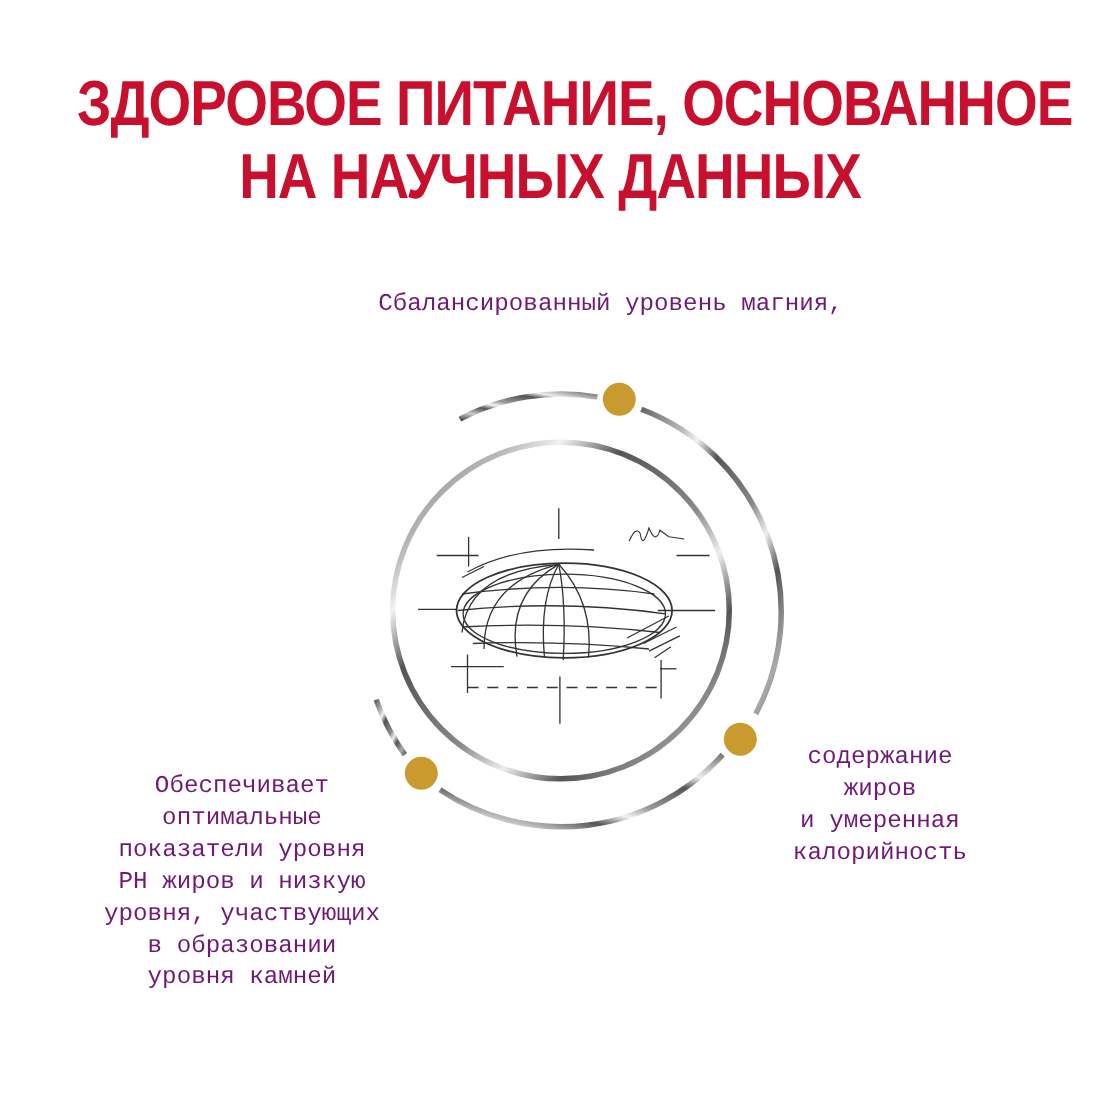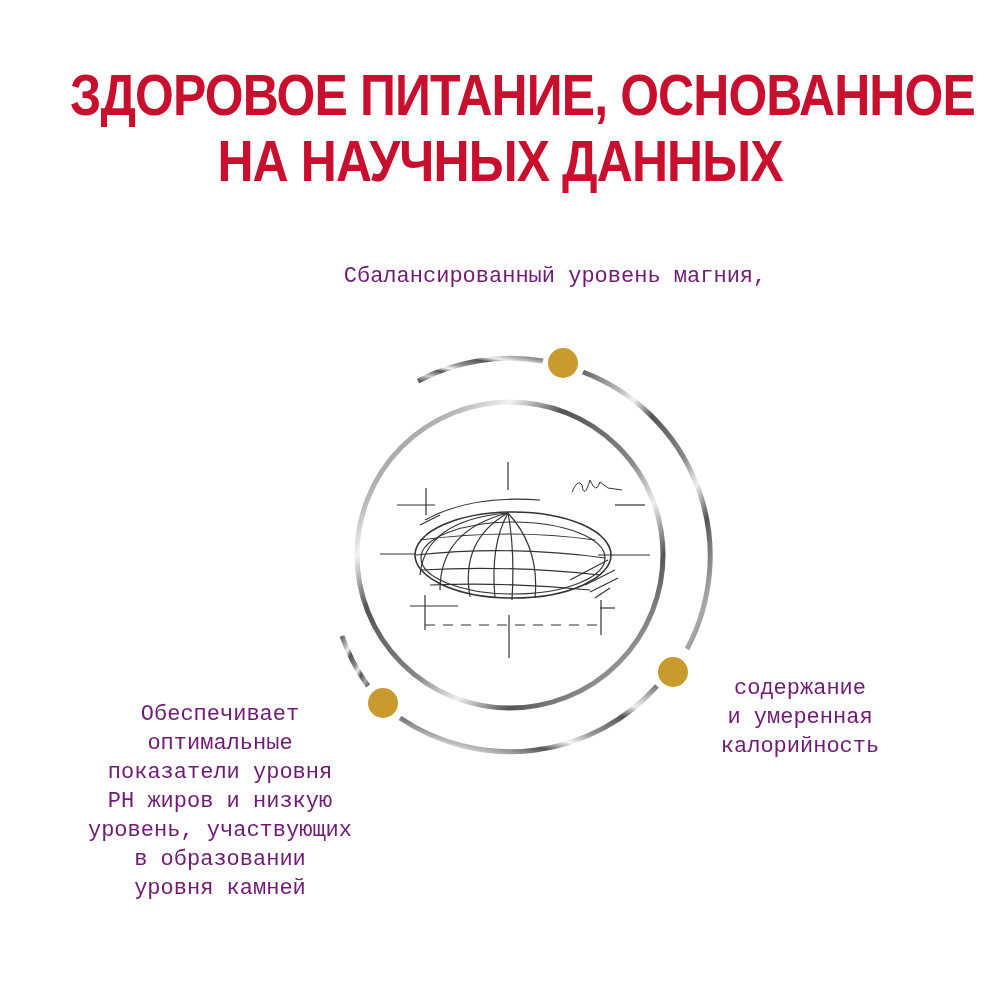--- a/index.html
+++ b/index.html
@@ -23,27 +23,28 @@
 
 <div class="caption cap-top">
   <div>Сбалансированный уровень магния,</div>
 </div>
 
 <div class="caption cap-left">
   <div>Обеспечивает</div>
   <div>оптимальные</div>
   <div>показатели уровня</div>
   <div>PH жиров и низкую</div>
-  <div>уровень, участвующих</div>
+  <div>уровня, участвующих</div>
   <div>в образовании</div>
   <div>уровня камней</div>
 </div>
 
 <div class="caption cap-right">
   <div>содержание</div>
+  <div>жиров</div>
   <div>и умеренная</div>
   <div>калорийность</div>
 </div>
 
 <svg class="diagram" viewBox="0 0 1000 1000" xmlns="http://www.w3.org/2000/svg">
   <defs>
     <linearGradient id="chrome" x1="0" y1="0" x2="1" y2="1">
       <stop offset="0" stop-color="#666"></stop>
       <stop offset="0.18" stop-color="#bbb"></stop>
       <stop offset="0.25" stop-color="#f2f2f2"></stop>

